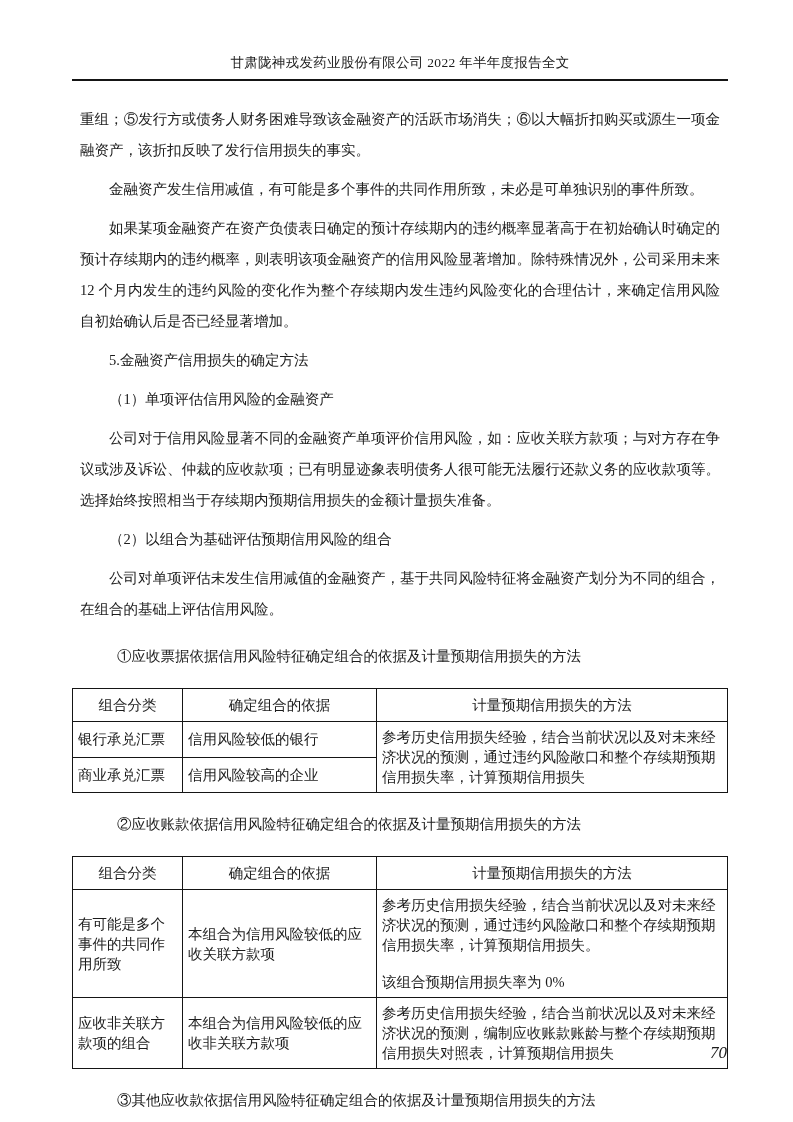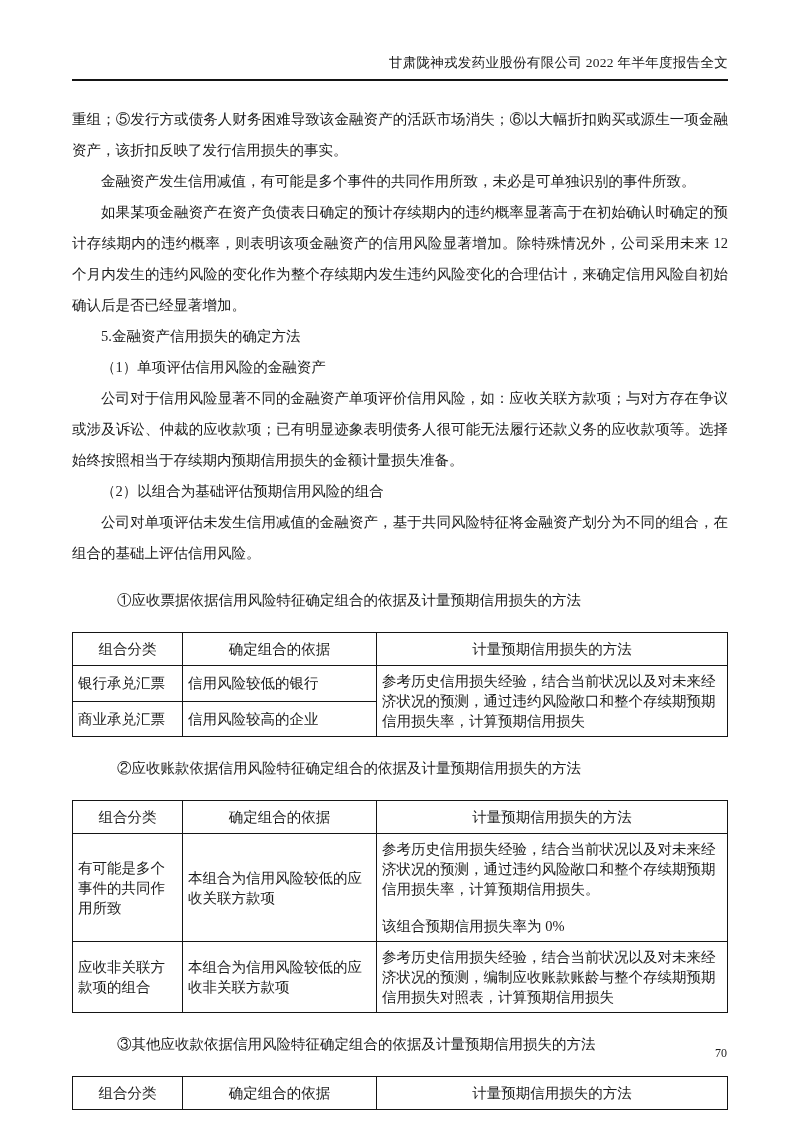--- a/index.html
+++ b/index.html
@@ -8,35 +8,35 @@
     width: 793px;
     height: 1122px;
     box-sizing: border-box;
     background: #ffffff;
     padding: 54px 65px 0 72px;
     font-family: "Liberation Serif", "DejaVu Serif", serif;
     color: #1b1b1b;
     overflow: hidden;
   }
   .doc-header {
-    text-align: right;
+    text-align: center;
     font-size: 13.5px;
     line-height: 18px;
     letter-spacing: 0.3px;
     padding-bottom: 7px;
     border-bottom: 2px solid #151515;
     white-space: nowrap;
   }
   .body-text {
     margin-top: 23px;
     font-size: 14.5px;
     line-height: 31px;
     text-align: justify;
   }
-  p.para { margin: 0; }
+  p.para { margin: 8px; }
   .indent { text-indent: 2em; }
   .caption { margin: 16px; text-indent: 2em; }
   table.grid {
     width: 100%;
     table-layout: fixed;
     border-collapse: collapse;
     margin: 5px 0 6px 0;
     font-size: 14.5px;
     line-height: 20px;
     text-align: left;
@@ -52,22 +52,23 @@
     text-align: center;
     font-weight: normal;
     padding: 6px 4px;
   }
   td.method-cell { vertical-align: middle; }
   .m-gap { height: 17px; }
   .page-number {
     position: absolute;
     right: 66px;
     bottom: 62px;
-    font-size: 12px;
+    font-size: 17px;
     line-height: 14px;
+    font-style: italic;
   }
 </style>
 </head>
 <body>
 
 <div class="page">
 
   <div class="doc-header">甘肃陇神戎发药业股份有限公司 2022 年半年度报告全文</div>
 
   <div class="body-text">

